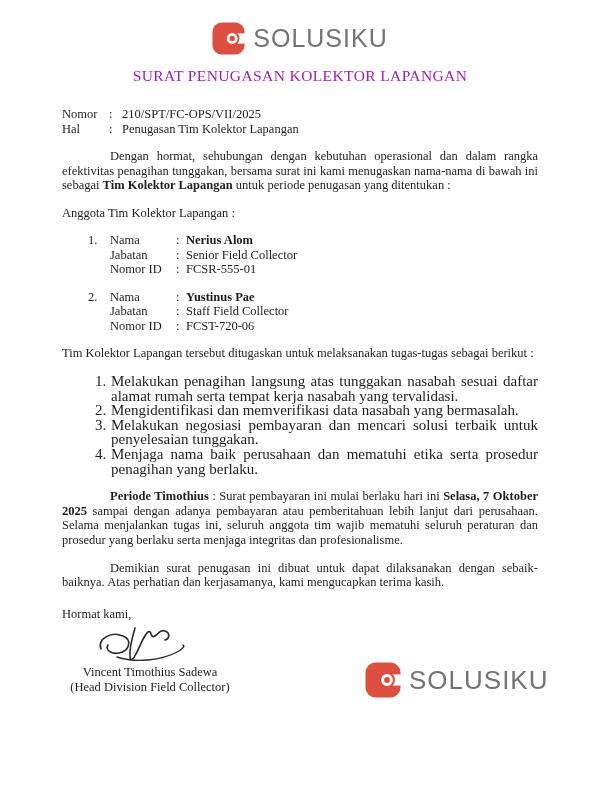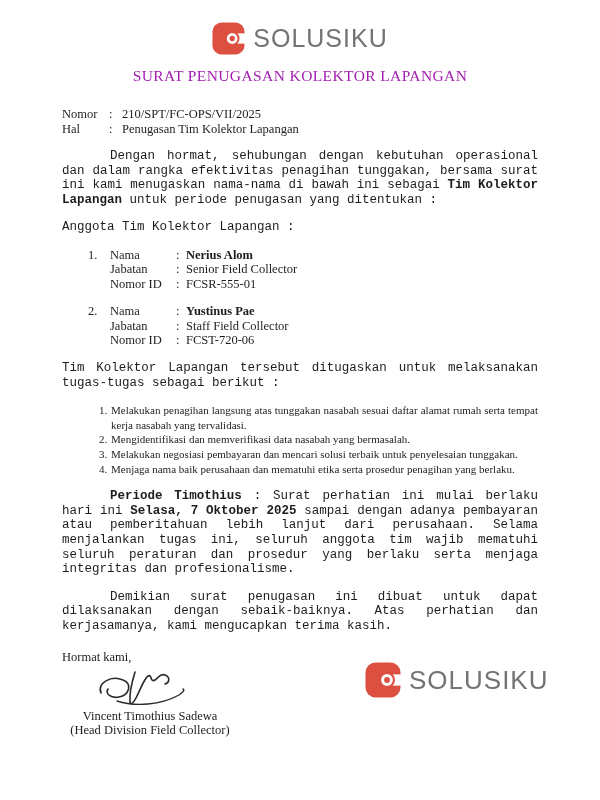--- a/index.html
+++ b/index.html
@@ -25,36 +25,36 @@
   
   .meta { margin-top:22px; line-height:14.5px; font-size:12.5px; }
   .meta-row { display:flex; }
   .meta-label { width:47px; }
   .meta-colon { width:13px; }
 
   .recipient { margin-top:14px; line-height:14.5px; font-size:12.5px; }
 
   .para {
     margin-top:13px; text-align:justify; text-indent:48px;
-    font-size:12.5px; line-height:14.6px;font-family:Liberation Mono, monospace;
+    font-size:12.5px; line-height:14.6px;
   }
   .no-indent { text-indent:0; }
   b { font-weight:bold; }
 
   
   .members { margin-top:13px; font-size:12.5px; }
   .member { display:flex; margin-left:26px; margin-bottom:13px; line-height:14.5px; }
   .member-num { width:22px; }
   .member-rows { flex:1; }
   .member-row { display:flex; }
   .member-label { width:66px; }
   .member-colon { width:10px; }
 
   
-  ol.tasks { margin:13px 0 8px 0; padding-left:48px; font-size:11px; }
+  ol.tasks { margin:13px 0 8px 0; padding-left:48px; font-size:15px; }
   ol.tasks li { text-align:justify; line-height:14.6px; padding-left:1px; }
 
   
   .signature-block { margin-top:17px; width:176px; text-align:center; font-size:12.5px; line-height:14.5px; }
   .sig-salutation { text-align:left; }
   .sig-scribble { display:block; margin:2px auto 0 auto; }
   .sig-name { margin-top:2px; }
 
   .logo-bottom { position:absolute; left:365px; top:662px; display:flex; align-items:center; gap:8px; }
   .logo-bottom .wordmark { font-size:26px; }
@@ -138,21 +138,21 @@
   </div>
 
   <p class="para no-indent">Tim Kolektor Lapangan tersebut ditugaskan untuk melaksanakan tugas-tugas sebagai berikut :</p>
   <ol class="tasks">
     <li>Melakukan penagihan langsung atas tunggakan nasabah sesuai daftar alamat rumah serta tempat kerja nasabah yang tervalidasi.</li>
     <li>Mengidentifikasi dan memverifikasi data nasabah yang bermasalah.</li>
     <li>Melakukan negosiasi pembayaran dan mencari solusi terbaik untuk penyelesaian tunggakan.</li>
     <li>Menjaga nama baik perusahaan dan mematuhi etika serta prosedur penagihan yang berlaku.</li>
   </ol>
 
-  <p class="para"><b>Periode Timothius</b><span> : Surat perhatian ini mulai berlaku hari ini  </span><b>Selasa, 7 Oktober 2025</b><span> sampai dengan adanya pembayaran atau pemberitahuan lebih lanjut dari perusahaan. Selama menjalankan tugas ini, seluruh anggota tim wajib mematuhi seluruh peraturan dan prosedur yang berlaku serta menjaga integritas dan profesionalisme.</span></p>
+  <p class="para"><b>Periode Timothius</b><span> : Surat pembayaran ini mulai berlaku hari ini  </span><b>Selasa, 7 Oktober 2025</b><span> sampai dengan adanya pembayaran atau pemberitahuan lebih lanjut dari perusahaan. Selama menjalankan tugas ini, seluruh anggota tim wajib mematuhi seluruh peraturan dan prosedur yang berlaku serta menjaga integritas dan profesionalisme.</span></p>
 
   <p class="para">Demikian surat penugasan ini dibuat untuk dapat dilaksanakan dengan sebaik-baiknya. Atas perhatian dan kerjasamanya, kami mengucapkan terima kasih.</p>
 
   <div class="signature-block">
     <div class="sig-salutation">Hormat kami,</div>
     <svg class="sig-scribble" width="110" height="40" viewBox="0 0 110 40">
       <path d="M6,26 C2,16 16,8 28,13 C38,17 34,28 24,30 C16,31.5 10,27 13,22" fill="none" stroke="#2a2a2a" stroke-width="1.6" stroke-linecap="round"></path>
       <path d="M40,5 C37,15 34,26 35,35 C35.5,38 38,37 41,31 C46,21 49,12 53,9 C57,6.5 55,16 60,13 C64,10.5 65,6 70,8 C76,10.5 74,16 70,17" fill="none" stroke="#2a2a2a" stroke-width="1.6" stroke-linecap="round"></path>
       <path d="M22,34 C40,40 66,38 84,28 C88,25.5 90,23 88,22" fill="none" stroke="#2a2a2a" stroke-width="1.4" stroke-linecap="round"></path>
     </svg>

